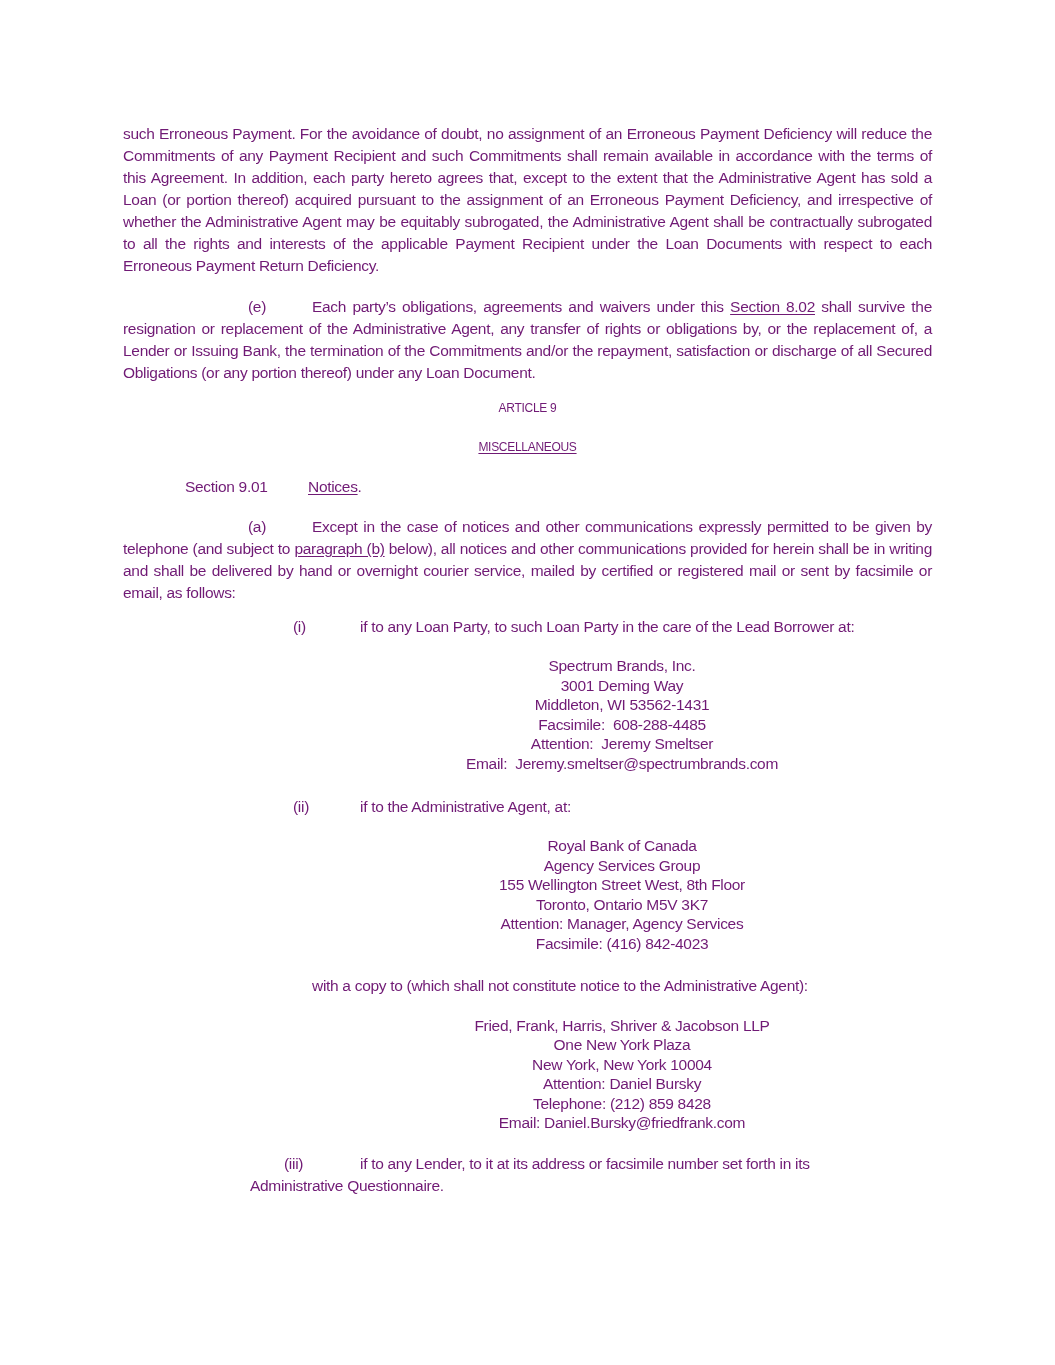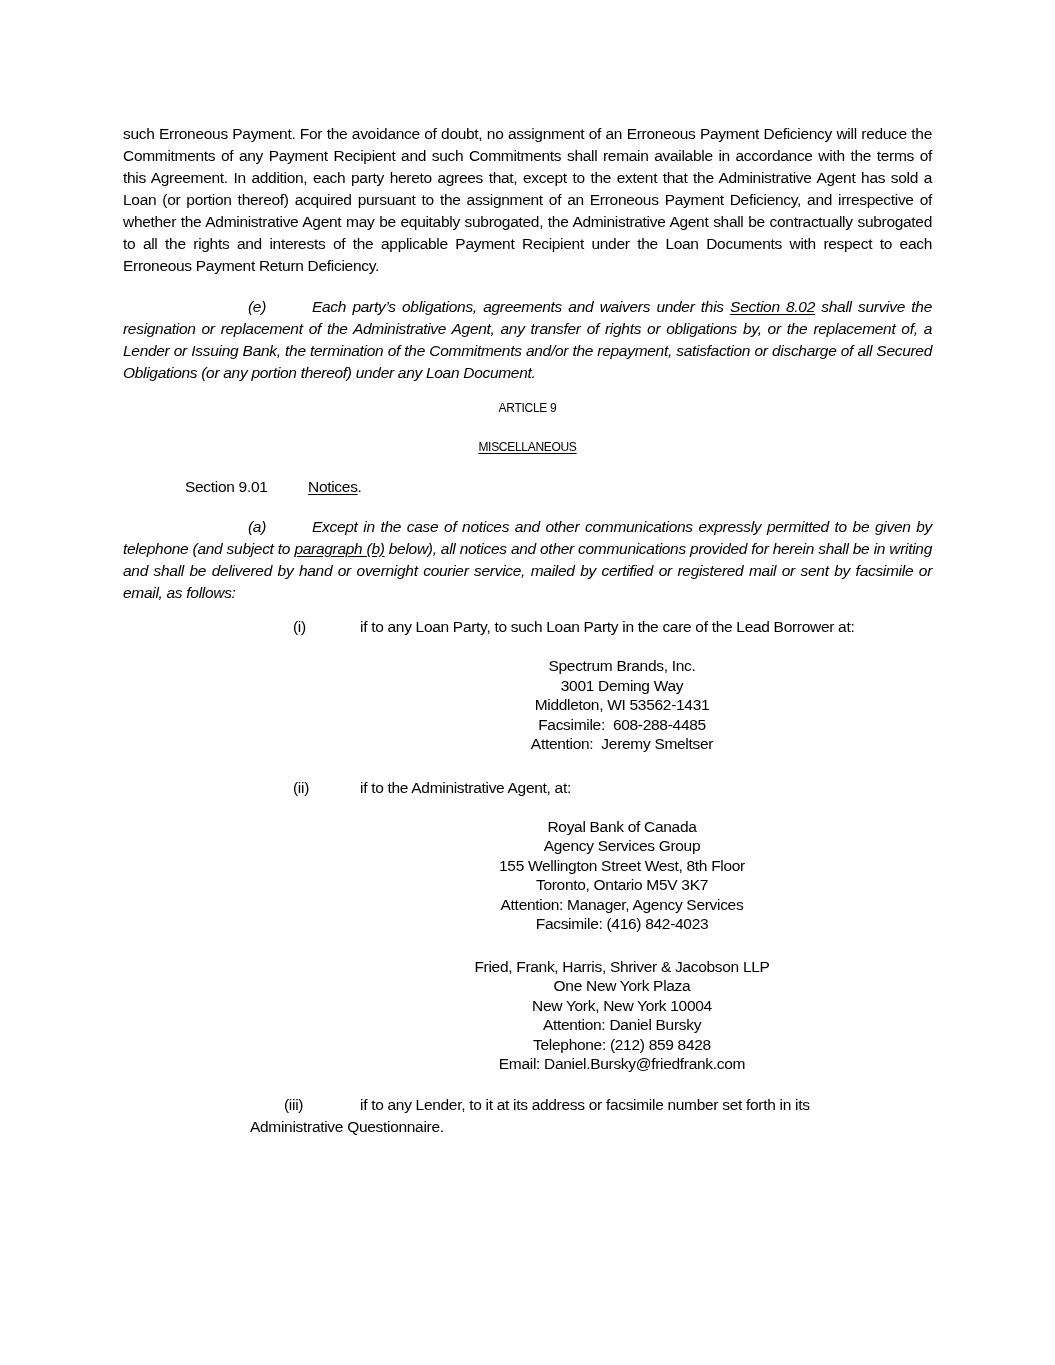--- a/index.html
+++ b/index.html
@@ -6,34 +6,34 @@
     margin: 0;
     padding: 0;
     background: #ffffff;
   }
   .page {
     position: relative;
     width: 1055px;
     height: 1365px;
     box-sizing: border-box;
     background: #ffffff;
-    color: #000000;
+    color: #701a75;
     font-family: "Liberation Sans", sans-serif;
     font-size: 15.5px;
     letter-spacing: -0.3px;
     padding: 123px 123px 0 123px;
     overflow: hidden;
   }
   p, h2, h3 { margin: 0; font-weight: 400; }
 
   .para {
     line-height: 22px;
     text-align: justify;
   }
-  .fli { text-indent: 125px; font-style: italic; }
+  .fli { text-indent: 125px; }
   .plabel {
     display: inline-block;
     width: 64px;
     text-indent: 0;
   }
   .u { text-decoration: underline; text-underline-offset: 2px; }
 
   .mb19 { margin-bottom: 19px; }
   .mb13 { margin-bottom: 13px; }
   .mb17 { margin-bottom: 17px; }
@@ -105,33 +105,35 @@
   <p class="para fli mb12"><span class="plabel">(a)</span><span>Except in the case of notices and other communications expressly permitted to be given by telephone (and subject to </span><span class="u">paragraph (b)</span><span> below), all notices and other communications provided for herein shall be in writing and shall be delivered by hand or overnight courier service, mailed by certified or registered mail or sent by facsimile or email, as follows:</span></p>
 
   <p class="item mb18"><span class="ilabel w67">(i)</span><span>if to any Loan Party, to such Loan Party in the care of the Lead Borrower at:</span></p>
 
   <div class="addr mb23">
     <div class="aline">Spectrum Brands, Inc.</div>
     <div class="aline">3001 Deming Way</div>
     <div class="aline">Middleton, WI 53562-1431</div>
     <div class="aline">Facsimile:  608-288-4485</div>
     <div class="aline">Attention:  Jeremy Smeltser</div>
+    <div class="aline">Email:  Jeremy.smeltser@spectrumbrands.com</div>
   </div>
 
   <p class="item mb18"><span class="ilabel w67">(ii)</span><span>if to the Administrative Agent, at:</span></p>
 
   <div class="addr mb23">
     <div class="aline">Royal Bank of Canada</div>
     <div class="aline">Agency Services Group</div>
     <div class="aline">155 Wellington Street West, 8th Floor</div>
     <div class="aline">Toronto, Ontario M5V 3K7</div>
     <div class="aline">Attention: Manager, Agency Services</div>
     <div class="aline">Facsimile: (416) 842-4023</div>
   </div>
 
+  <p class="copy-note mb20">with a copy to (which shall not constitute notice to the Administrative Agent):</p>
 
   <div class="addr mb20">
     <div class="aline">Fried, Frank, Harris, Shriver &amp; Jacobson LLP</div>
     <div class="aline">One New York Plaza</div>
     <div class="aline">New York, New York 10004</div>
     <div class="aline">Attention: Daniel Bursky</div>
     <div class="aline">Telephone: (212) 859 8428</div>
     <div class="aline">Email: Daniel.Bursky@friedfrank.com</div>
   </div>
 

